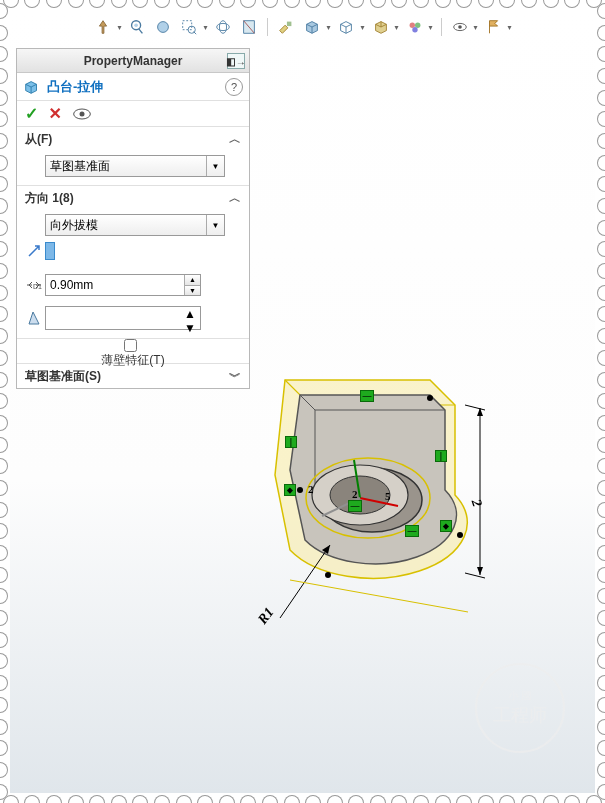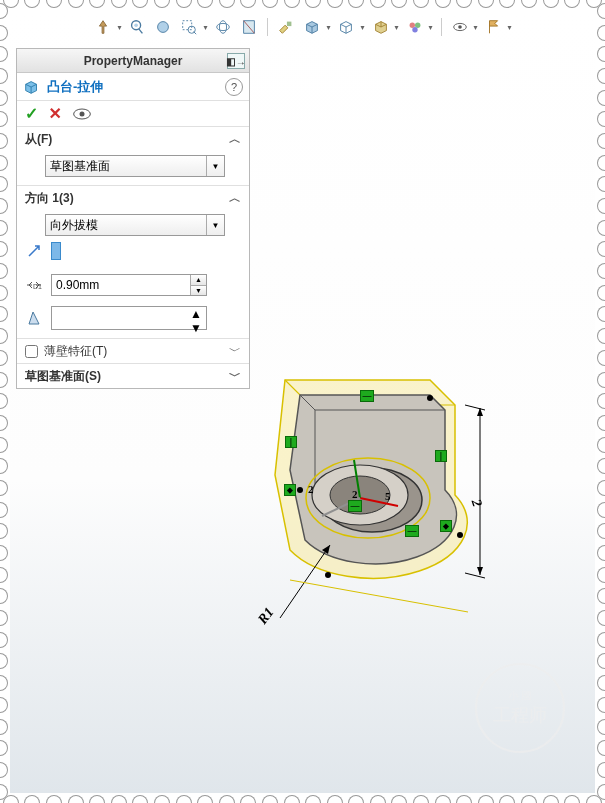--- a/index.html
+++ b/index.html
@@ -124,21 +124,21 @@
     font-size: 12px;
   }
   .combo .cmb-arrow {
     position: absolute; right: 0; top: 0; bottom: 0;
     width: 18px;
     border-left: 1px solid #aaa;
     display:flex;align-items:center;justify-content:center;
     font-size: 8px;
   }
 
-  .row { display: flex; align-items: center; gap: 6px; }
+  .row { display: flex; align-items: center; }
   .row-icon { width: 22px; display:flex;align-items:center;justify-content:center;}
   .hl { background: #7db8e8; border: 1px solid #3a8acc; width: 10px; height: 18px; }
 
   .spin {
     width: 156px; height: 22px;
     border: 1px solid #999;
     background: #fff;
     display:flex;align-items:center;
     padding-left: 4px;
     position: relative;
@@ -309,21 +309,21 @@
       <div class="pm-sec-body">
         <div class="combo">
           <span>草图基准面</span>
           <div class="cmb-arrow">▼</div>
         </div>
       </div>
     </div>
 
     <div class="pm-section">
       <div class="pm-sec-head">
-        <span>方向 1(3)</span>
+        <span>方向 1(8)</span>
         <span class="chev">︿</span>
       </div>
       <div class="pm-sec-body">
         <div class="combo">
           <span>向外拔模</span>
           <div class="cmb-arrow">▼</div>
         </div>
         <div class="row" style="margin-left:-22px;">
           <div class="row-icon">
               <svg width="16" height="16" viewBox="0 0 16 16">
@@ -358,21 +358,21 @@
             <div class="spin-btns" style="position:relative;float:right;height:22px;width:16px;">
                 <div>▲</div>
                 <div>▼</div>
               </div>
           </div>
         </div>
       </div>
     </div>
 
     <div class="pm-section">
-      <div class="pm-sec-head" style="font-weight:normal;">
+      <div class="pm-sec-head" style="font-weight:normal;flex-direction:column;">
         <input type="checkbox" style="margin-right: 6px;">
         <span>薄壁特征(T)</span>
         <span class="chev">﹀</span>
       </div>
     </div>
 
     <div class="pm-section" style="border-bottom:none;">
       <div class="pm-sec-head">
         <span>草图基准面(S)</span>
         <span class="chev">﹀</span>

